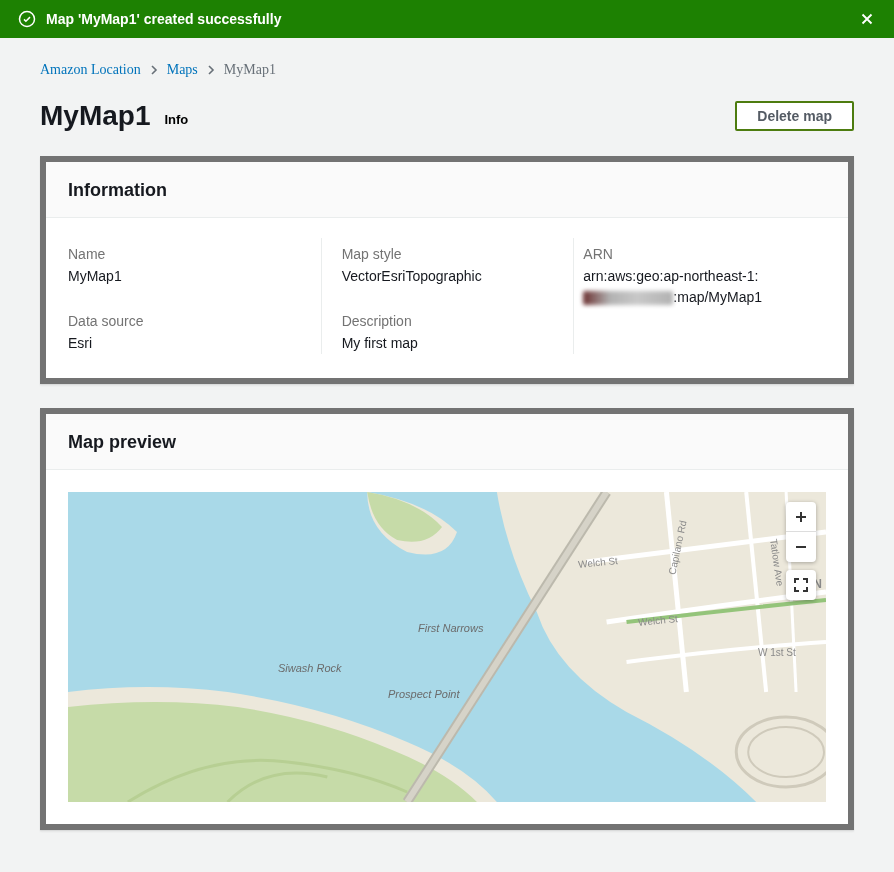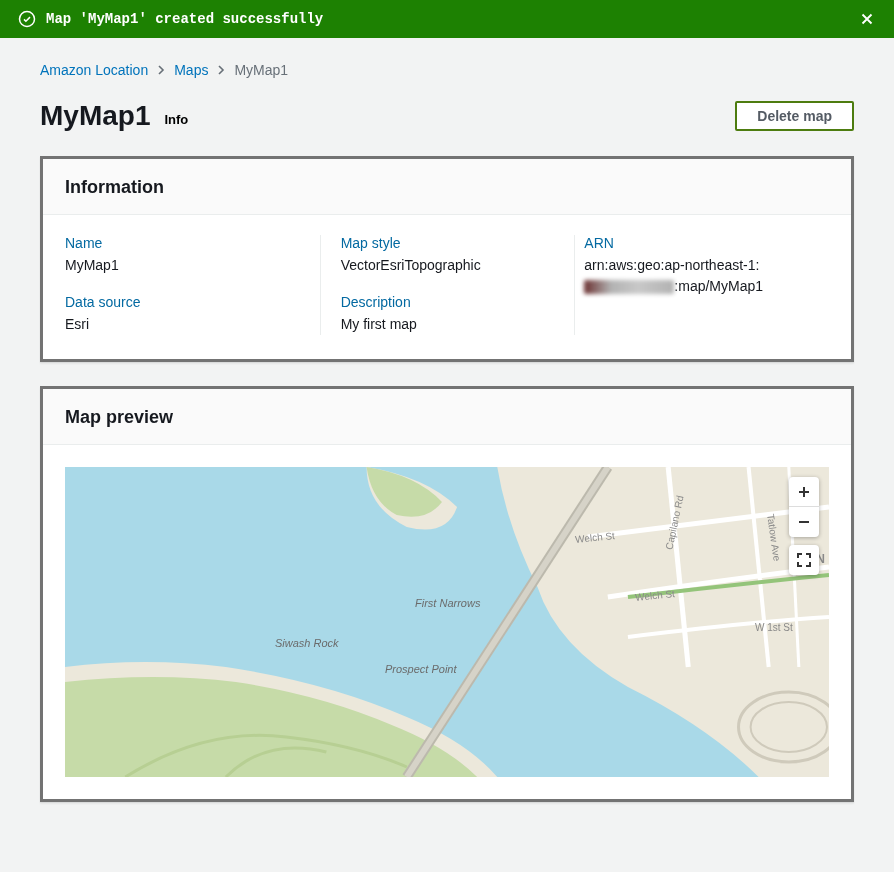--- a/index.html
+++ b/index.html
@@ -10,21 +10,20 @@
     width: 894px;
   }
   .notification {
     background: #1d8102;
     color: #fff;
     display: flex;
     align-items: center;
     padding: 10px 18px;
     font-size: 14px;
     font-weight: 700;
-    font-family: Liberation Mono, monospace;
   }
   .notification .check-icon {
     width: 18px; height: 18px;
     margin-right: 10px;
     flex-shrink: 0;
   }
   .notification .msg { flex: 1; }
   .notification .close-icon {
     width: 18px; height: 18px;
     cursor: pointer;
@@ -33,20 +32,21 @@
   .page {
     padding: 24px 40px 40px 40px;
   }
   .breadcrumbs {
     display: flex;
     align-items: center;
     font-size: 14px;
     margin-bottom: 22px;
     gap: 8px;
     color: #687078;
+    font-family: Liberation Serif, serif;
   }
   .breadcrumbs a { color: #0073bb; text-decoration: none; cursor: pointer; }
   .breadcrumbs .chev {
     width: 10px; height: 10px;
     color: #687078;
   }
   .title-row {
     display: flex;
     align-items: center;
     margin-bottom: 24px;
@@ -71,21 +71,21 @@
     border: 2px solid #4d7c0f;
     color: #545b64;
     font-weight: 700;
     font-size: 14px;
     padding: 5px 20px;
     border-radius: 2px;
     cursor: pointer;
   }
   .panel {
     background: #fff;
-    border: 3px solid #737373;
+    border: 6px solid #737373;
     box-shadow: 0 1px 1px rgba(0,0,0,0.05), 0 2px 2px rgba(0,0,0,0.05);
     margin-bottom: 24px;
   }
   .panel-header {
     padding: 18px 22px 16px 22px;
     border-bottom: 1px solid #eaeded;
     font-size: 18px;
     font-weight: 700;
     background: #fafafa;
   }
@@ -103,23 +103,24 @@
   }
   .info-col.mid {
     border-left: 1px solid #eaeded;
     padding-left: 20px;
   }
   .info-col.right {
     border-left: 1px solid #eaeded;
     padding-left: 9px;
   }
   .kv .label {
-    color: #0369a1;
+    color: #737373;
     font-size: 14px;
     margin-bottom: 4px;
+    margin-top: 8px;
   }
   .kv .value {
     color: #16191f;
     font-size: 14px;
     word-break: break-word;
     line-height: 1.5;
   }
   .arn-blur {
     display: inline-block;
     background: linear-gradient(90deg, #6b3030 0%, #b2b2b2 30%, #c8c8c8 60%, #b2b2b2 100%);

